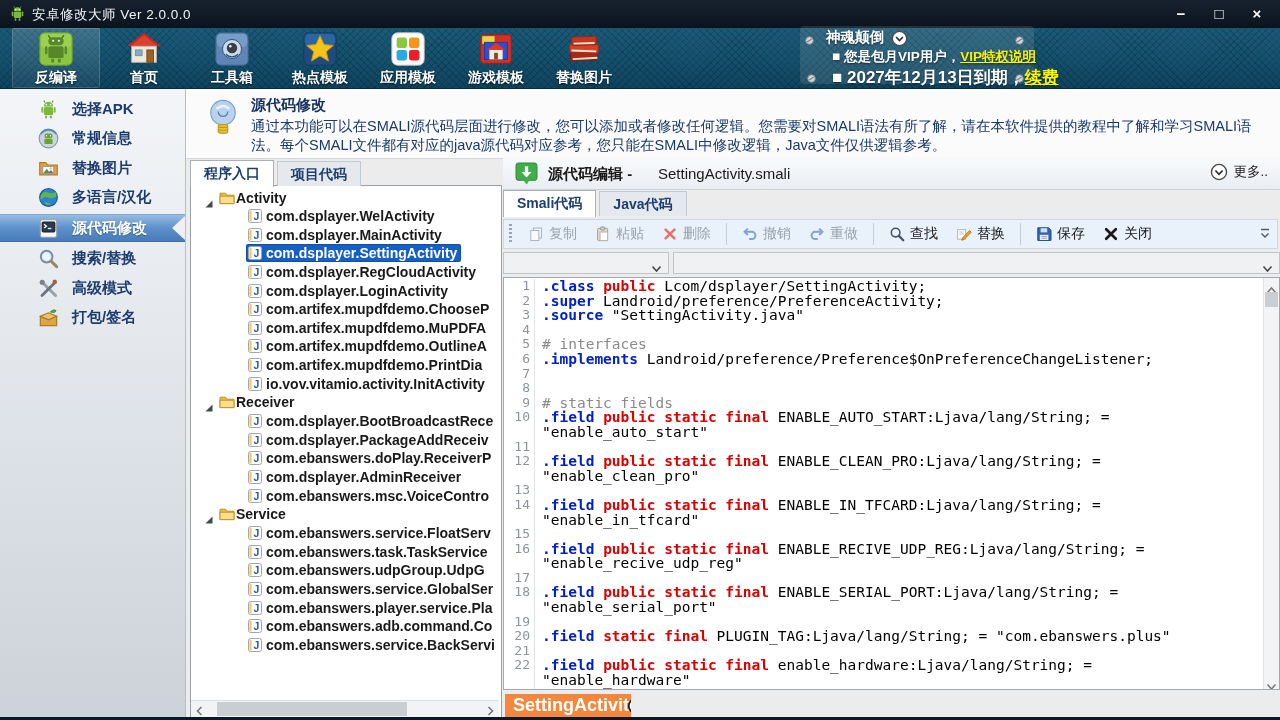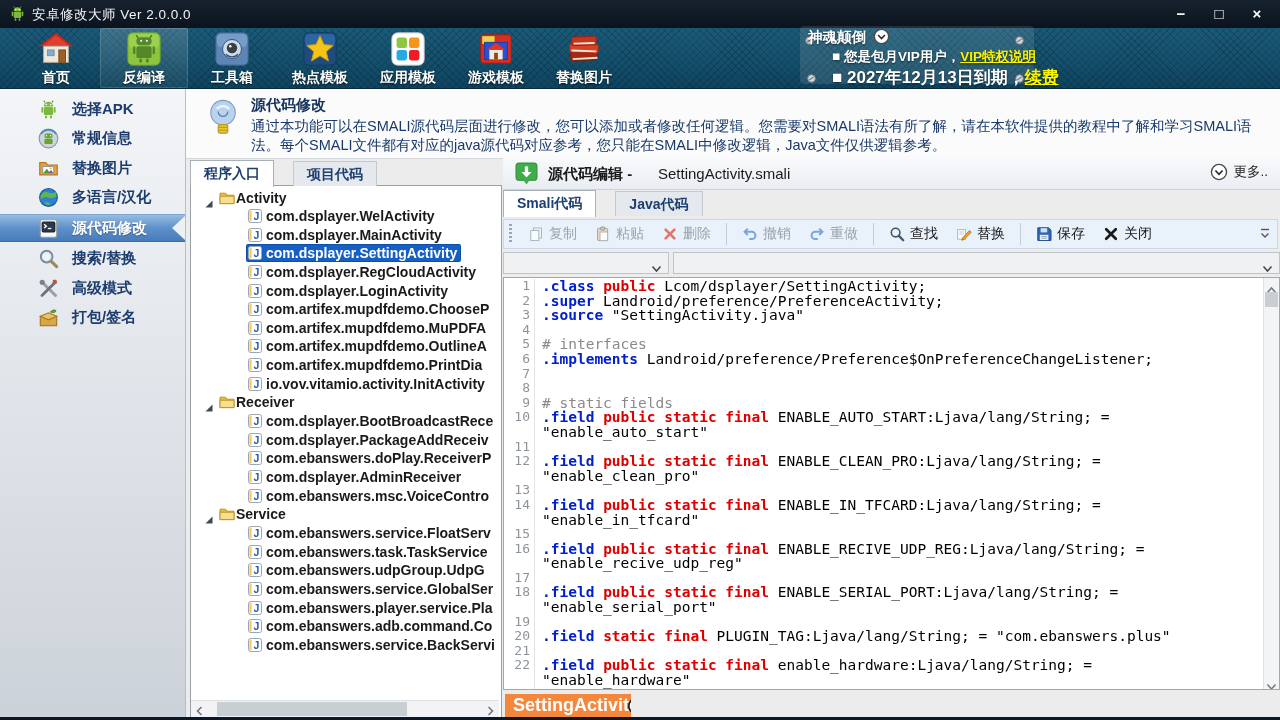--- a/index.html
+++ b/index.html
@@ -21,21 +21,21 @@
   .nav-item{width:88px;height:60px;display:flex;flex-direction:column;align-items:center;justify-content:flex-start;cursor:pointer;border-radius:2px;}
   .nav-item.selected{background:linear-gradient(180deg,rgba(255,255,255,.16),rgba(255,255,255,.05));box-shadow:inset 0 0 0 1px rgba(255,255,255,.15);}
   .nav-ic{width:38px;height:38px;margin-top:2px;}
   .nav-ic svg{width:38px;height:38px;}
   .nav-label{font-size:14px;color:#fff;font-weight:bold;text-shadow:0 1px 2px rgba(0,0,0,.7);margin-top:1px;white-space:nowrap;}
   
   .vip{position:absolute;left:800px;top:26px;width:234px;height:58px;background:rgba(255,255,255,.11);border-radius:4px;z-index:40;}
   .screw{position:absolute;width:9px;height:9px;}
   .screw svg{width:9px;height:9px;}
   .s-tl{left:5px;top:5px;} .s-tr{right:10px;top:5px;} .s-bl{left:7px;bottom:6px;} .s-br{right:10px;bottom:6px;}
-  .vip-r1{position:absolute;left:8px;top:2px;display:flex;align-items:flex-start;gap:7px;}
+  .vip-r1{position:absolute;left:26px;top:2px;display:flex;align-items:flex-end;gap:7px;}
   .vip-name{font-size:14.5px;font-weight:bold;color:#fff;text-shadow:0 1px 2px rgba(0,0,0,.6);}
   .vip-chev{width:17px;height:17px;cursor:pointer;} .vip-chev svg{width:17px;height:17px;}
   .vip-r2{position:absolute;left:32px;top:22px;font-size:13.5px;color:#fff;font-weight:bold;text-shadow:0 1px 2px rgba(0,0,0,.6);white-space:nowrap;}
   .vip-r3{position:absolute;left:32px;top:40px;font-size:17px;color:#fff;font-weight:bold;text-shadow:0 1px 2px rgba(0,0,0,.6);white-space:nowrap;}
   .ylink{color:#f8f400;font-weight:bold;text-decoration:underline;cursor:pointer;}
   
   .sidebar{position:absolute;left:0;top:88px;width:185px;height:629px;background:linear-gradient(180deg,#f3f5f8 0%,#e2e6eb 45%,#ccd2d9 100%);border-right:1px solid #b8bec6;z-index:10;}
   .side-item{position:relative;height:26px;margin:3.5px 0;display:flex;align-items:center;cursor:pointer;}
   .side-item:first-child{margin-top:8px;}
   .side-ic{position:absolute;left:38px;width:21px;height:21px;} .side-ic svg{width:21px;height:21px;}
@@ -44,21 +44,21 @@
   .side-item.selected .side-label{color:#fff;text-shadow:0 1px 1px rgba(0,0,0,.35);}
   .side-item.selected::after{content:"";position:absolute;right:0;top:50%;transform:translateY(-50%);
     border-top:12px solid transparent;border-bottom:12px solid transparent;border-right:13px solid #eef0f2;}
   
   .content{position:absolute;left:185px;top:88px;width:1095px;height:629px;background:#ececec;}
   .infobox{position:absolute;left:0;top:0;width:1095px;height:70px;background:#fbfbfc;border-bottom:1px solid #d4d8dc;}
   .bulb{position:absolute;left:22px;top:9px;width:32px;height:42px;} .bulb svg{width:32px;height:42px;}
   .info-title{position:absolute;left:66px;top:8px;font-size:15px;font-weight:bold;color:#15325e;}
   .info-desc{position:absolute;left:66px;top:29px;width:1010px;font-size:14.5px;line-height:19px;color:#1a3a6a;}
   
-  .tabs{position:absolute;display:flex;gap:19px;z-index:3;}
+  .tabs{position:absolute;display:flex;gap:3px;z-index:3;}
   .tab{height:24px;line-height:24px;padding:0 13px;background:#e5e8ed;border:1px solid #c3c9d1;border-bottom:none;
     font-size:14px;font-weight:bold;color:#1d3e70;cursor:pointer;white-space:nowrap;}
   .tab.active{background:#fff;height:26px;line-height:25px;margin-top:-1px;border-color:#a8b0ba;}
   .tree-tabs{left:5px;top:73px;}
   .ed-tabs{left:318px;top:103px;}
   
   .tree-box{position:absolute;left:5px;top:97px;width:310px;height:532px;background:#fff;border:1px solid #98a0a8;overflow:hidden;}
   .tree{position:absolute;left:0;top:2px;width:308px;}
   .tree-group{display:flex;align-items:center;height:19px;padding-left:14px;cursor:pointer;}
   .tri{width:8px;height:8px;margin-right:6px;} .tri svg{width:8px;height:8px;}
@@ -130,45 +130,45 @@
   <span class="tb-title">安卓修改大师 Ver 2.0.0.0</span>
   <div class="win-controls">
     <span class="wc">−</span>
     <span class="wc">□</span>
     <span class="wc">×</span>
   </div>
 </div>
 
 <div class="topnav">
   <div class="nav-items" id="navItems">
-      <div class="nav-item">
-        <span class="nav-ic"><svg viewBox="0 0 40 40">
-            <polygon points="20,3 38,17 2,17" fill="#c8271f"></polygon>
-            <polygon points="20,5.5 33,16 7,16" fill="#e0402f"></polygon>
-            <rect x="7" y="17" width="26" height="17" fill="#efe9dd" stroke="#b8af9e"></rect>
-            <rect x="11" y="21" width="7" height="6" fill="#7ab0d8" stroke="#8a8a8a"></rect>
-            <rect x="23" y="21" width="7" height="13" fill="#9a6026" stroke="#7a4a18"></rect>
-          </svg></span>
-        <div class="nav-label">首页</div>
-      </div>
       <div class="nav-item selected">
         <span class="nav-ic"><svg viewBox="0 0 40 40">
             <rect x="3" y="3" width="34" height="34" rx="5" fill="#8cc63e" stroke="#6fa32a"></rect>
             <rect x="4" y="4" width="32" height="15" rx="5" fill="#a2d45a" opacity=".7"></rect>
             <path d="M14 8.5 l-2.2 -3 M26 8.5 l2.2 -3" stroke="#4a7a1e" stroke-width="1.6"></path>
             <rect x="12" y="7.5" width="16" height="8.5" rx="4.2" fill="#55882a"></rect>
             <circle cx="17" cy="11.3" r="1.1" fill="#fff"></circle>
             <circle cx="23" cy="11.3" r="1.1" fill="#fff"></circle>
             <rect x="12" y="17" width="16" height="12.5" rx="2" fill="#55882a"></rect>
             <rect x="8.4" y="17" width="2.6" height="8.5" rx="1.3" fill="#55882a"></rect>
             <rect x="29" y="17" width="2.6" height="8.5" rx="1.3" fill="#55882a"></rect>
             <rect x="15" y="30" width="3" height="4.5" rx="1.5" fill="#55882a"></rect>
             <rect x="22" y="30" width="3" height="4.5" rx="1.5" fill="#55882a"></rect>
           </svg></span>
         <div class="nav-label">反编译</div>
+      </div>
+      <div class="nav-item">
+        <span class="nav-ic"><svg viewBox="0 0 40 40">
+            <polygon points="20,3 38,17 2,17" fill="#c8271f"></polygon>
+            <polygon points="20,5.5 33,16 7,16" fill="#e0402f"></polygon>
+            <rect x="7" y="17" width="26" height="17" fill="#efe9dd" stroke="#b8af9e"></rect>
+            <rect x="11" y="21" width="7" height="6" fill="#7ab0d8" stroke="#8a8a8a"></rect>
+            <rect x="23" y="21" width="7" height="13" fill="#9a6026" stroke="#7a4a18"></rect>
+          </svg></span>
+        <div class="nav-label">首页</div>
       </div>
       <div class="nav-item">
         <span class="nav-ic"><svg viewBox="0 0 40 40">
             <rect x="3" y="3" width="34" height="34" rx="5" fill="#5d85b5" stroke="#3e6490"></rect>
             <rect x="4" y="4" width="32" height="14" rx="5" fill="#7da3cc" opacity=".8"></rect>
             <circle cx="20" cy="20" r="10" fill="#ccdbeb" stroke="#2e4e74"></circle>
             <circle cx="20" cy="19" r="5.5" fill="#3a3f46"></circle>
             <circle cx="18.2" cy="17.2" r="1.3" fill="#fff"></circle>
             <path d="M13.5 25.5 a9 9 0 0 0 13 0" stroke="#2e4e74" stroke-width="1.4" fill="none"></path>
           </svg></span>

